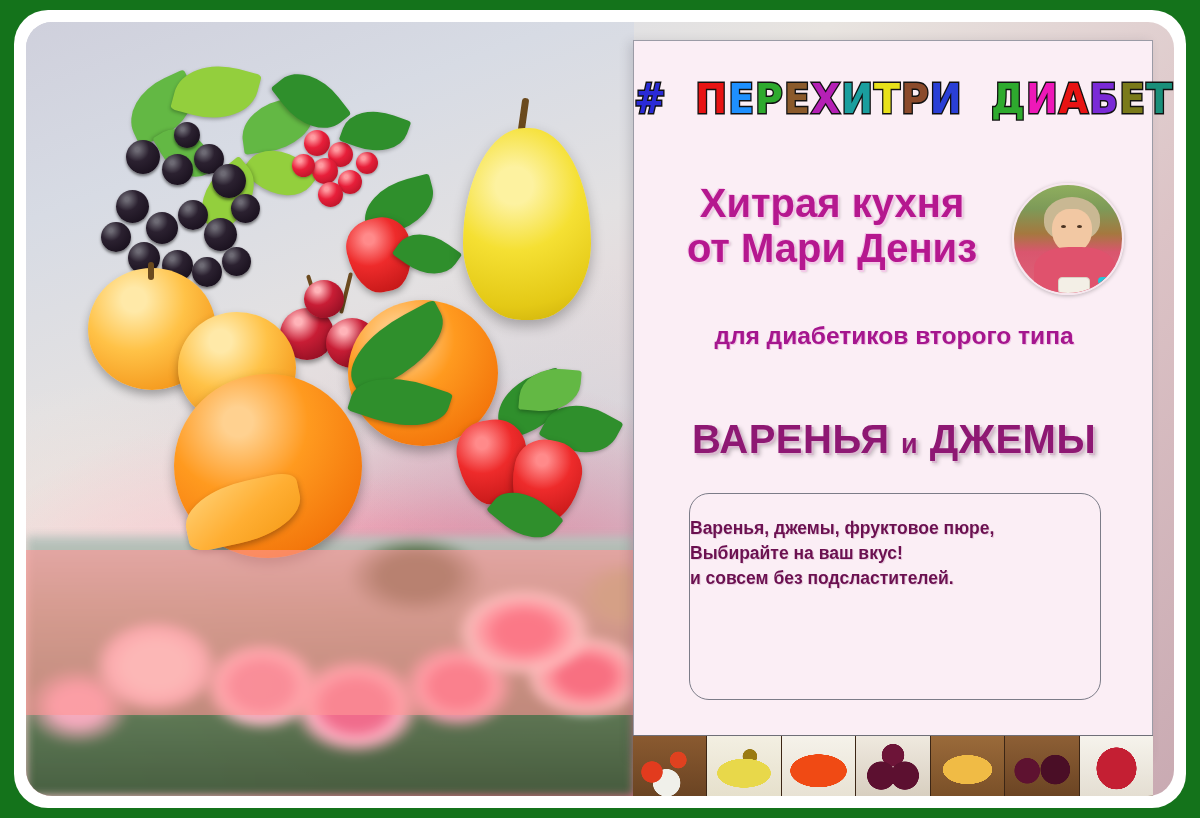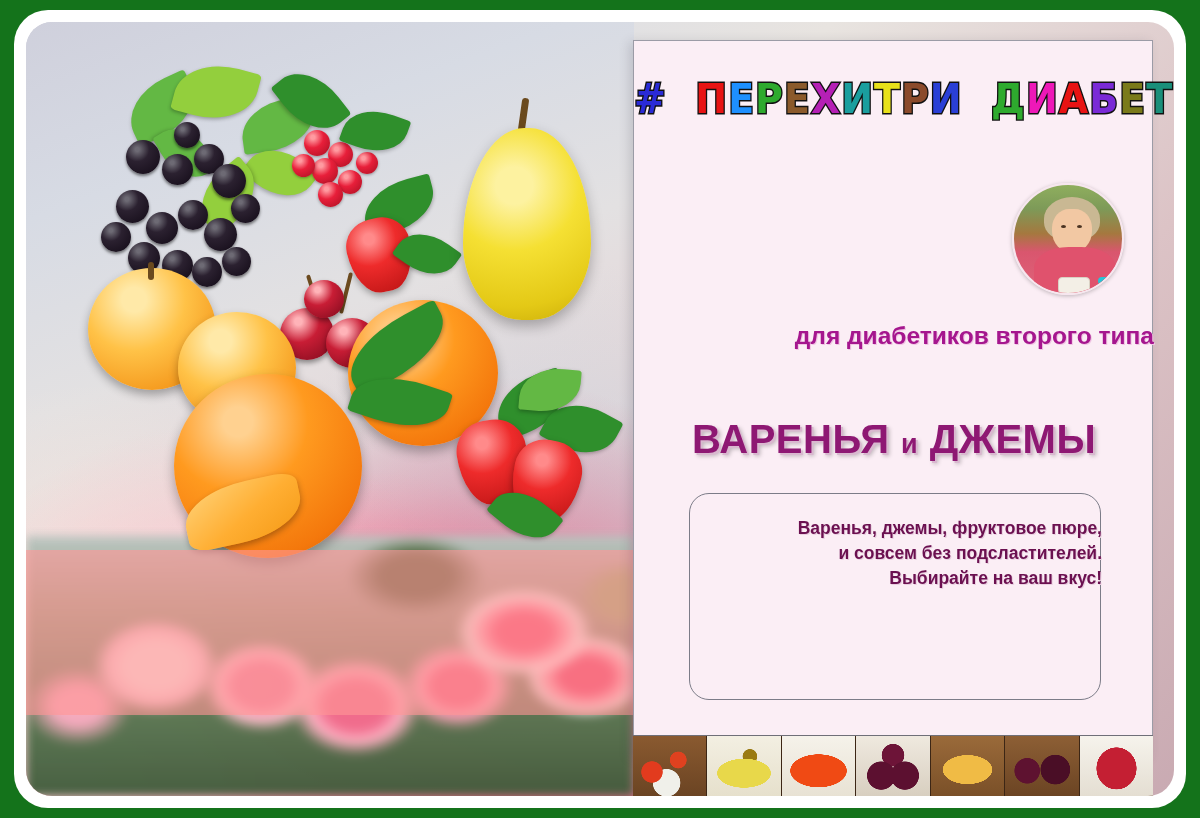--- a/index.html
+++ b/index.html
@@ -130,21 +130,21 @@
     box-shadow:0 1px 4px rgba(0,0,0,.25);
   }
   .av-hair{position:absolute;left:30px;top:12px;width:56px;height:44px;border-radius:50% 50% 42% 42%;background:#c9b893;}
   .av-face{position:absolute;left:38px;top:24px;width:40px;height:44px;border-radius:48% 48% 56% 56%;background:#f2c8a3;}
   .av-eye{position:absolute;width:5px;height:3px;border-radius:50%;background:#4a3322;top:40px;}
   .av-shirt{position:absolute;left:20px;top:62px;width:82px;height:50px;border-radius:42% 42% 0 0;background:#e0526d;}
   .av-cup{position:absolute;left:44px;top:92px;width:30px;height:18px;border-radius:4px 4px 8px 8px;background:#f3efe6;border:1px solid #d9d2c4;}
   .av-band{position:absolute;left:84px;top:92px;width:16px;height:8px;border-radius:4px;background:#25c6d6;}
 
   .sub1{
-    position:absolute;left:0;top:281px;width:520px;text-align:right;
+    position:absolute;left:0;top:281px;width:520px;text-align:center;
     font-size:24.5px;font-weight:bold;color:#a5168e;
     text-shadow:1px 1px 0 #f0c4e3;
   }
   .sub2{
     position:absolute;left:0;top:318px;width:520px;text-align:center;
     font-size:21.5px;font-weight:bold;color:#8d1271;
     text-shadow:1px 1px 0 #f0c4e3;
   }
   .bigline{
     position:absolute;left:0;top:376px;width:520px;text-align:center;
@@ -153,21 +153,21 @@
     letter-spacing:.5px;
   }
   .bigline .small{font-size:27px;}
 
   .desc-box{
     position:absolute;left:55px;top:452px;width:412px;height:207px;
     border:1.4px solid #7c7c88;border-radius:20px;background:transparent;
     box-sizing:border-box;
   }
   .desc-text{
-    position:absolute;left:0;top:22px;width:412px;text-align:right;
+    position:absolute;left:0;top:22px;width:412px;text-align:left;
     line-height:1.44;font-size:17.5px;font-weight:bold;color:#6b1050;
     text-shadow:1px 1px 0 #e9cfe0;
   }
   .desc-text div{white-space:nowrap;}
 
   
   .strip{
     position:absolute;left:607px;top:713px;width:520px;height:61px;
     display:flex;border-top:1px solid #6f6f78;box-sizing:border-box;
     background:#5b3a22;overflow:hidden;
@@ -279,20 +279,24 @@
 
       <div class="pink-banner"></div>
       <div class="blue-title">
       </div>
     </div>
 
     <div class="right-card">
 
       <div class="hashtag" id="hashtag"><span style="color: rgb(42, 42, 214);">#</span><span class="sp">&nbsp;&nbsp;</span><span style="color: rgb(232, 19, 19);">П</span><span style="color: rgb(30, 144, 255);">Е</span><span style="color: rgb(46, 170, 46);">Р</span><span style="color: rgb(139, 90, 43);">Е</span><span style="color: rgb(181, 32, 181);">Х</span><span style="color: rgb(26, 158, 158);">И</span><span style="color: rgb(232, 225, 26);">Т</span><span style="color: rgb(139, 74, 43);">Р</span><span style="color: rgb(42, 63, 214);">И</span><span class="sp">&nbsp;&nbsp;</span><span style="color: rgb(46, 170, 46);">Д</span><span style="color: rgb(238, 24, 184);">И</span><span style="color: rgb(232, 19, 19);">А</span><span style="color: rgb(122, 42, 214);">Б</span><span style="color: rgb(122, 122, 26);">Е</span><span style="color: rgb(26, 143, 122);">Т</span></div>
 
+      <div class="kitchen-title">
+        <div>Хитрая кухня</div>
+        <div>от Мари Дениз</div>
+      </div>
 
       <div class="avatar">
         <div class="av-hair"></div>
         <div class="av-face"></div>
         <div class="av-eye" style="left:47px;"></div>
         <div class="av-eye" style="left:63px;"></div>
         <div class="av-shirt"></div>
         <div class="av-cup"></div>
         <div class="av-band"></div>
       </div>
@@ -301,22 +305,22 @@
 
       <div class="bigline">
         <span>ВАРЕНЬЯ</span>
         <span class="small">и</span>
         <span>ДЖЕМЫ</span>
       </div>
 
       <div class="desc-box">
         <div class="desc-text" id="desc-text">
             <div>Варенья, джемы, фруктовое пюре,</div>
+            <div>Выбирайте на ваш вкус!</div>
             <div>и совсем без подсластителей.</div>
-            <div>Выбирайте на ваш вкус!</div>
           </div>
       </div>
     </div>
 
     <div class="strip">
       <div class="thumb t1"></div>
       <div class="thumb t2"></div>
       <div class="thumb t3"></div>
       <div class="thumb t4"></div>
       <div class="thumb t5"></div>

